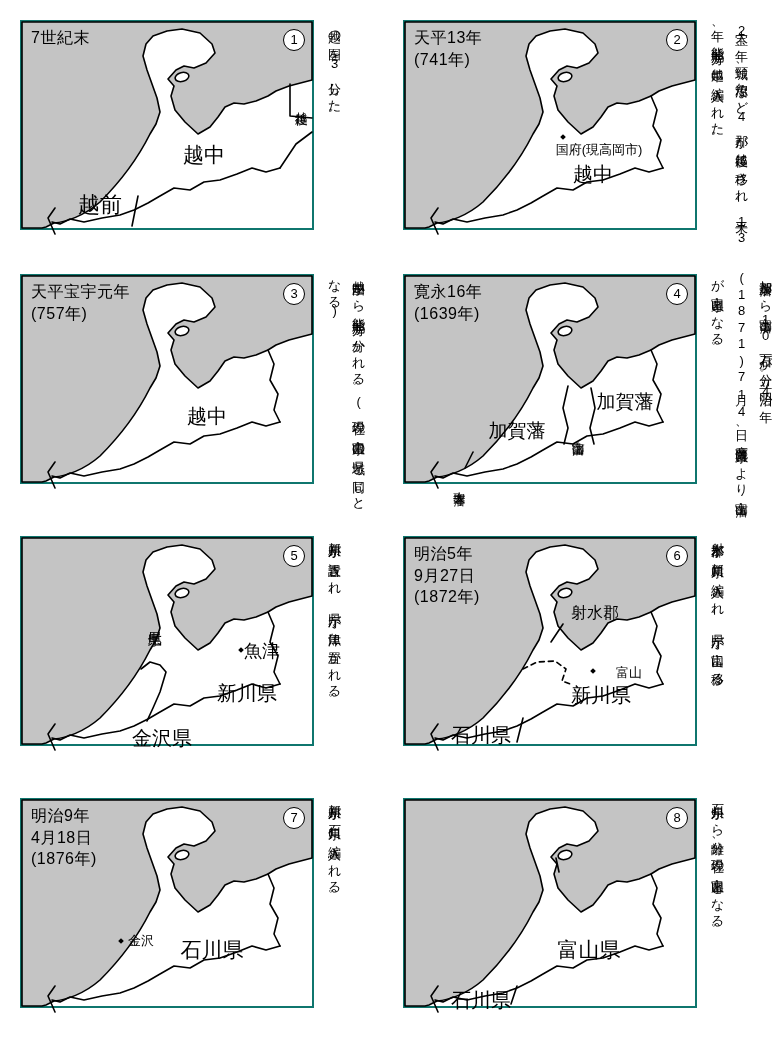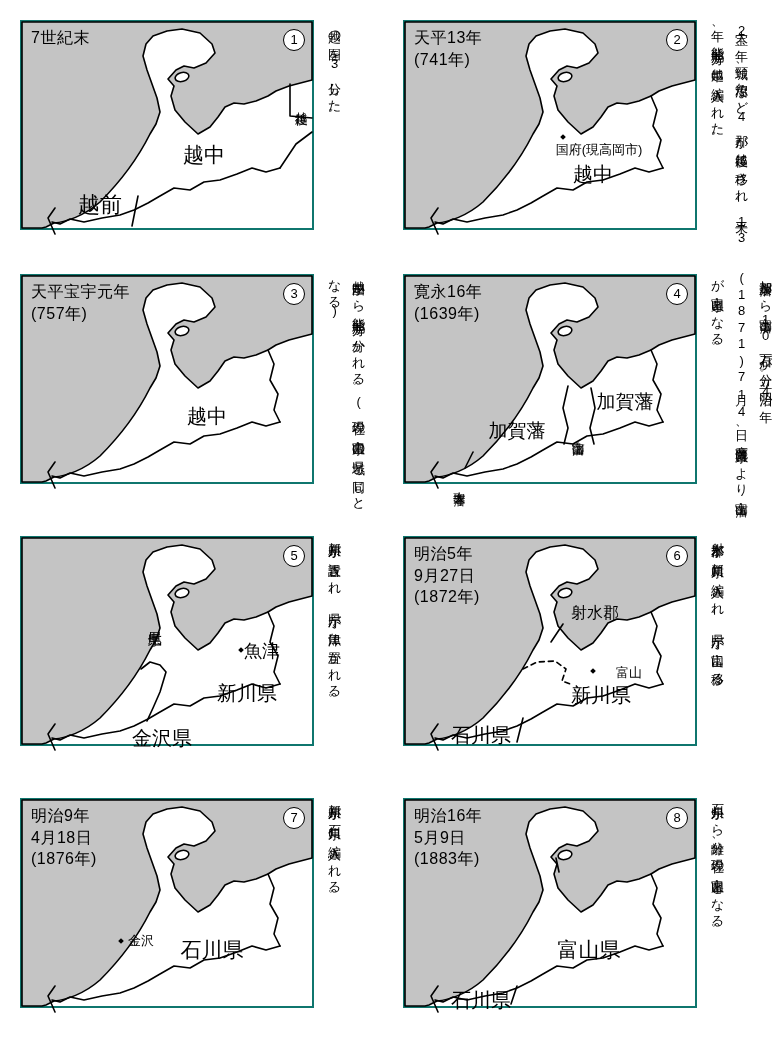--- a/index.html
+++ b/index.html
@@ -181,23 +181,20 @@
   </div>
 
   <div class="cell">
     <div class="panel">
       <svg width="290" height="206" viewBox="0 0 290 206">
         <use href="#base-map"></use>
         <use href="#east-boundary"></use>
         <path class="ln" d="M151,58 L154,72"></path>
         <path class="ln" d="M112,186 L106,204"></path>
       </svg>
-      <div class="date">明治16年
-5月9日
-(1883年)</div>
       <div class="badge">8</div>
     <div class="maplabel" style="left: 184px; top: 150px; font-size: 21px;">富山県</div>
         <div class="maplabel" style="left: 76px; top: 200px; font-size: 20px;">石川県</div>
       </div>
     <div class="caption">石川県から分離、現在の富山県となる。</div>
   </div>
 
 </div>
 
 </body></html>

